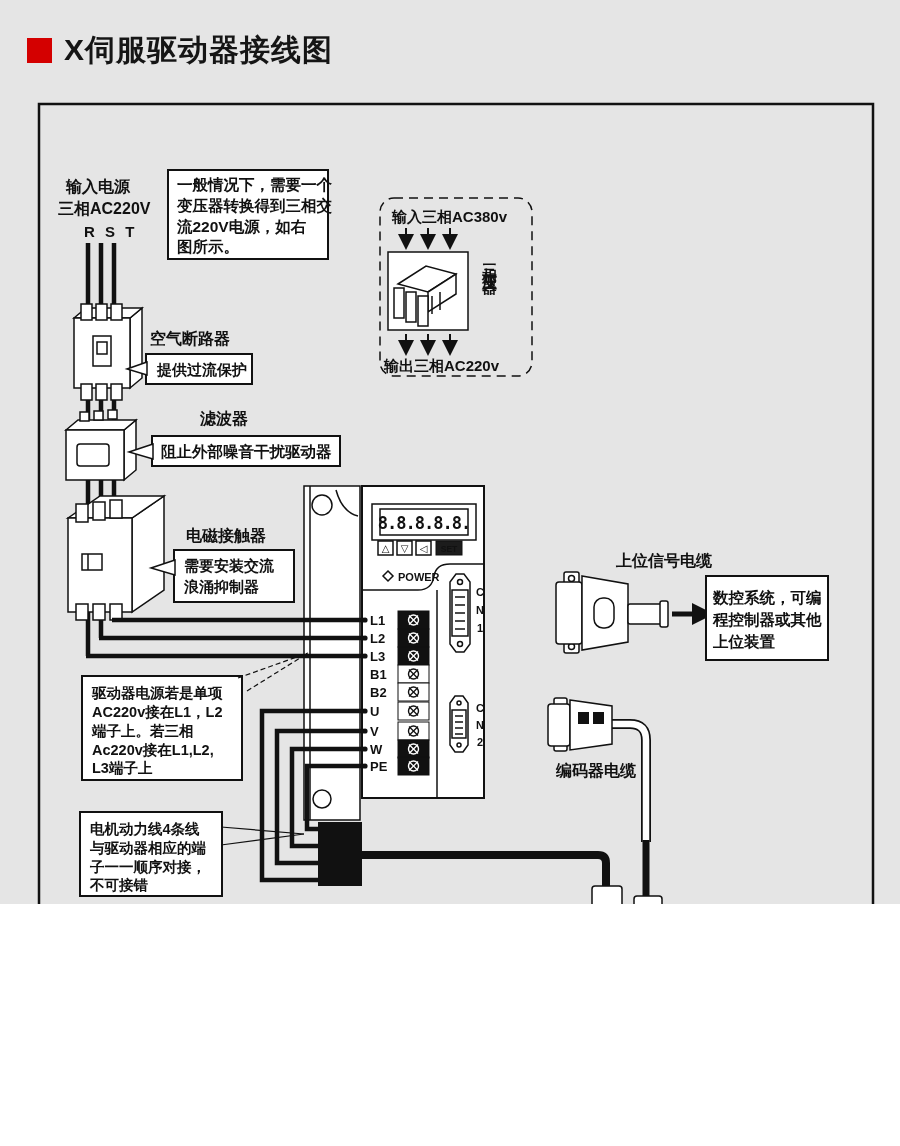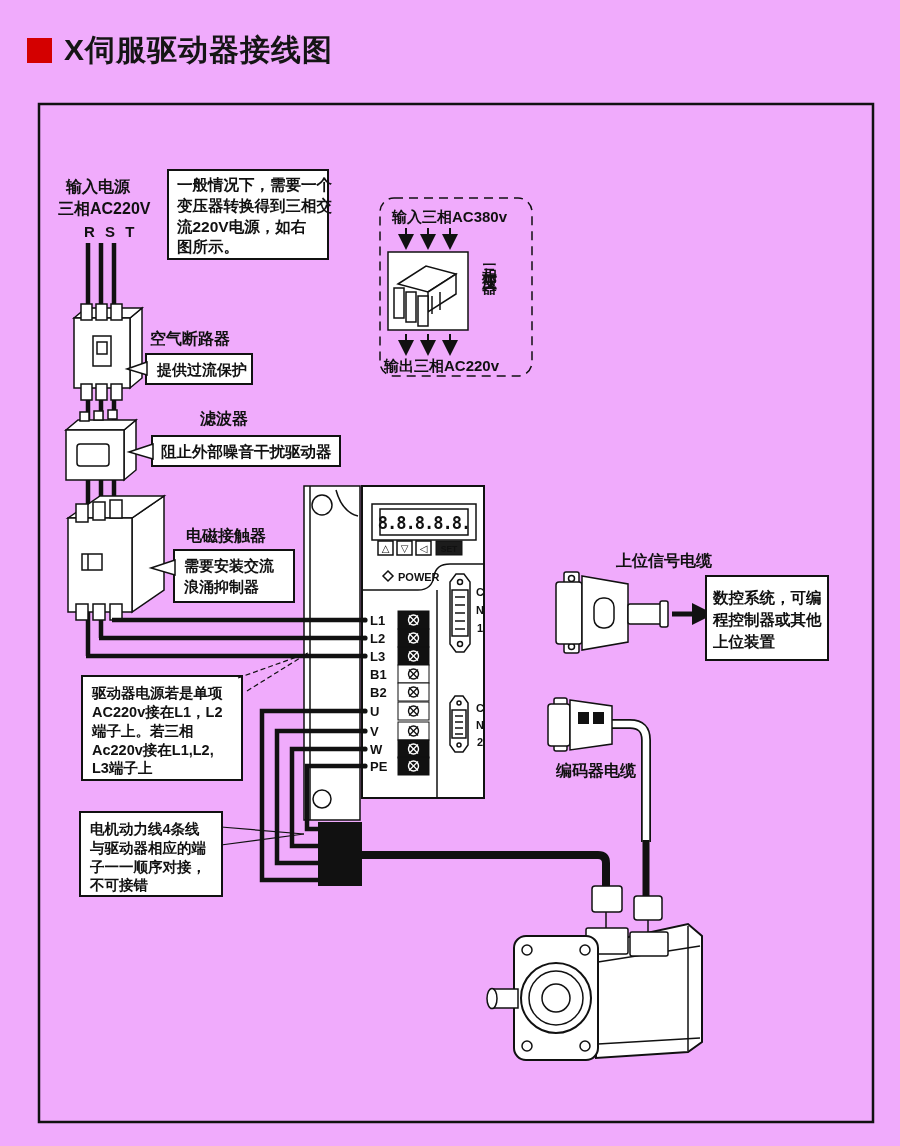--- a/index.html
+++ b/index.html
@@ -1,16 +1,16 @@
 <!DOCTYPE html>
 <html><head>
 <meta charset="utf-8">
 <style>
   html,body{margin:0;padding:0;background:#fff;}
-  .page{position:relative;width:900px;height:1146px;background:#f0abfc;overflow:hidden;
+  .page{position:relative;width:900px;height:904px;background:#e5e5e5;overflow:hidden;
         font-family:"Liberation Sans","DejaVu Sans",sans-serif;}
   .hdr{position:absolute;left:27px;top:30px;display:flex;align-items:center;gap:12px;}
   .bullet{width:25px;height:25px;display:inline-block;}
   h1{font-size:30px;font-weight:bold;color:#151515;margin:0;letter-spacing:1px;}
   svg{position:absolute;left:0;top:0;}
   svg text{font-family:"Liberation Sans","DejaVu Sans",sans-serif;fill:#111;font-weight:bold;}
   .s1{stroke:#111;stroke-width:1.5;fill:none}
   .s2{stroke:#111;stroke-width:2;fill:none}
   .wf{fill:#fff;stroke:#111;stroke-width:1.5}
   .wf2{fill:#fff;stroke:#111;stroke-width:2}

